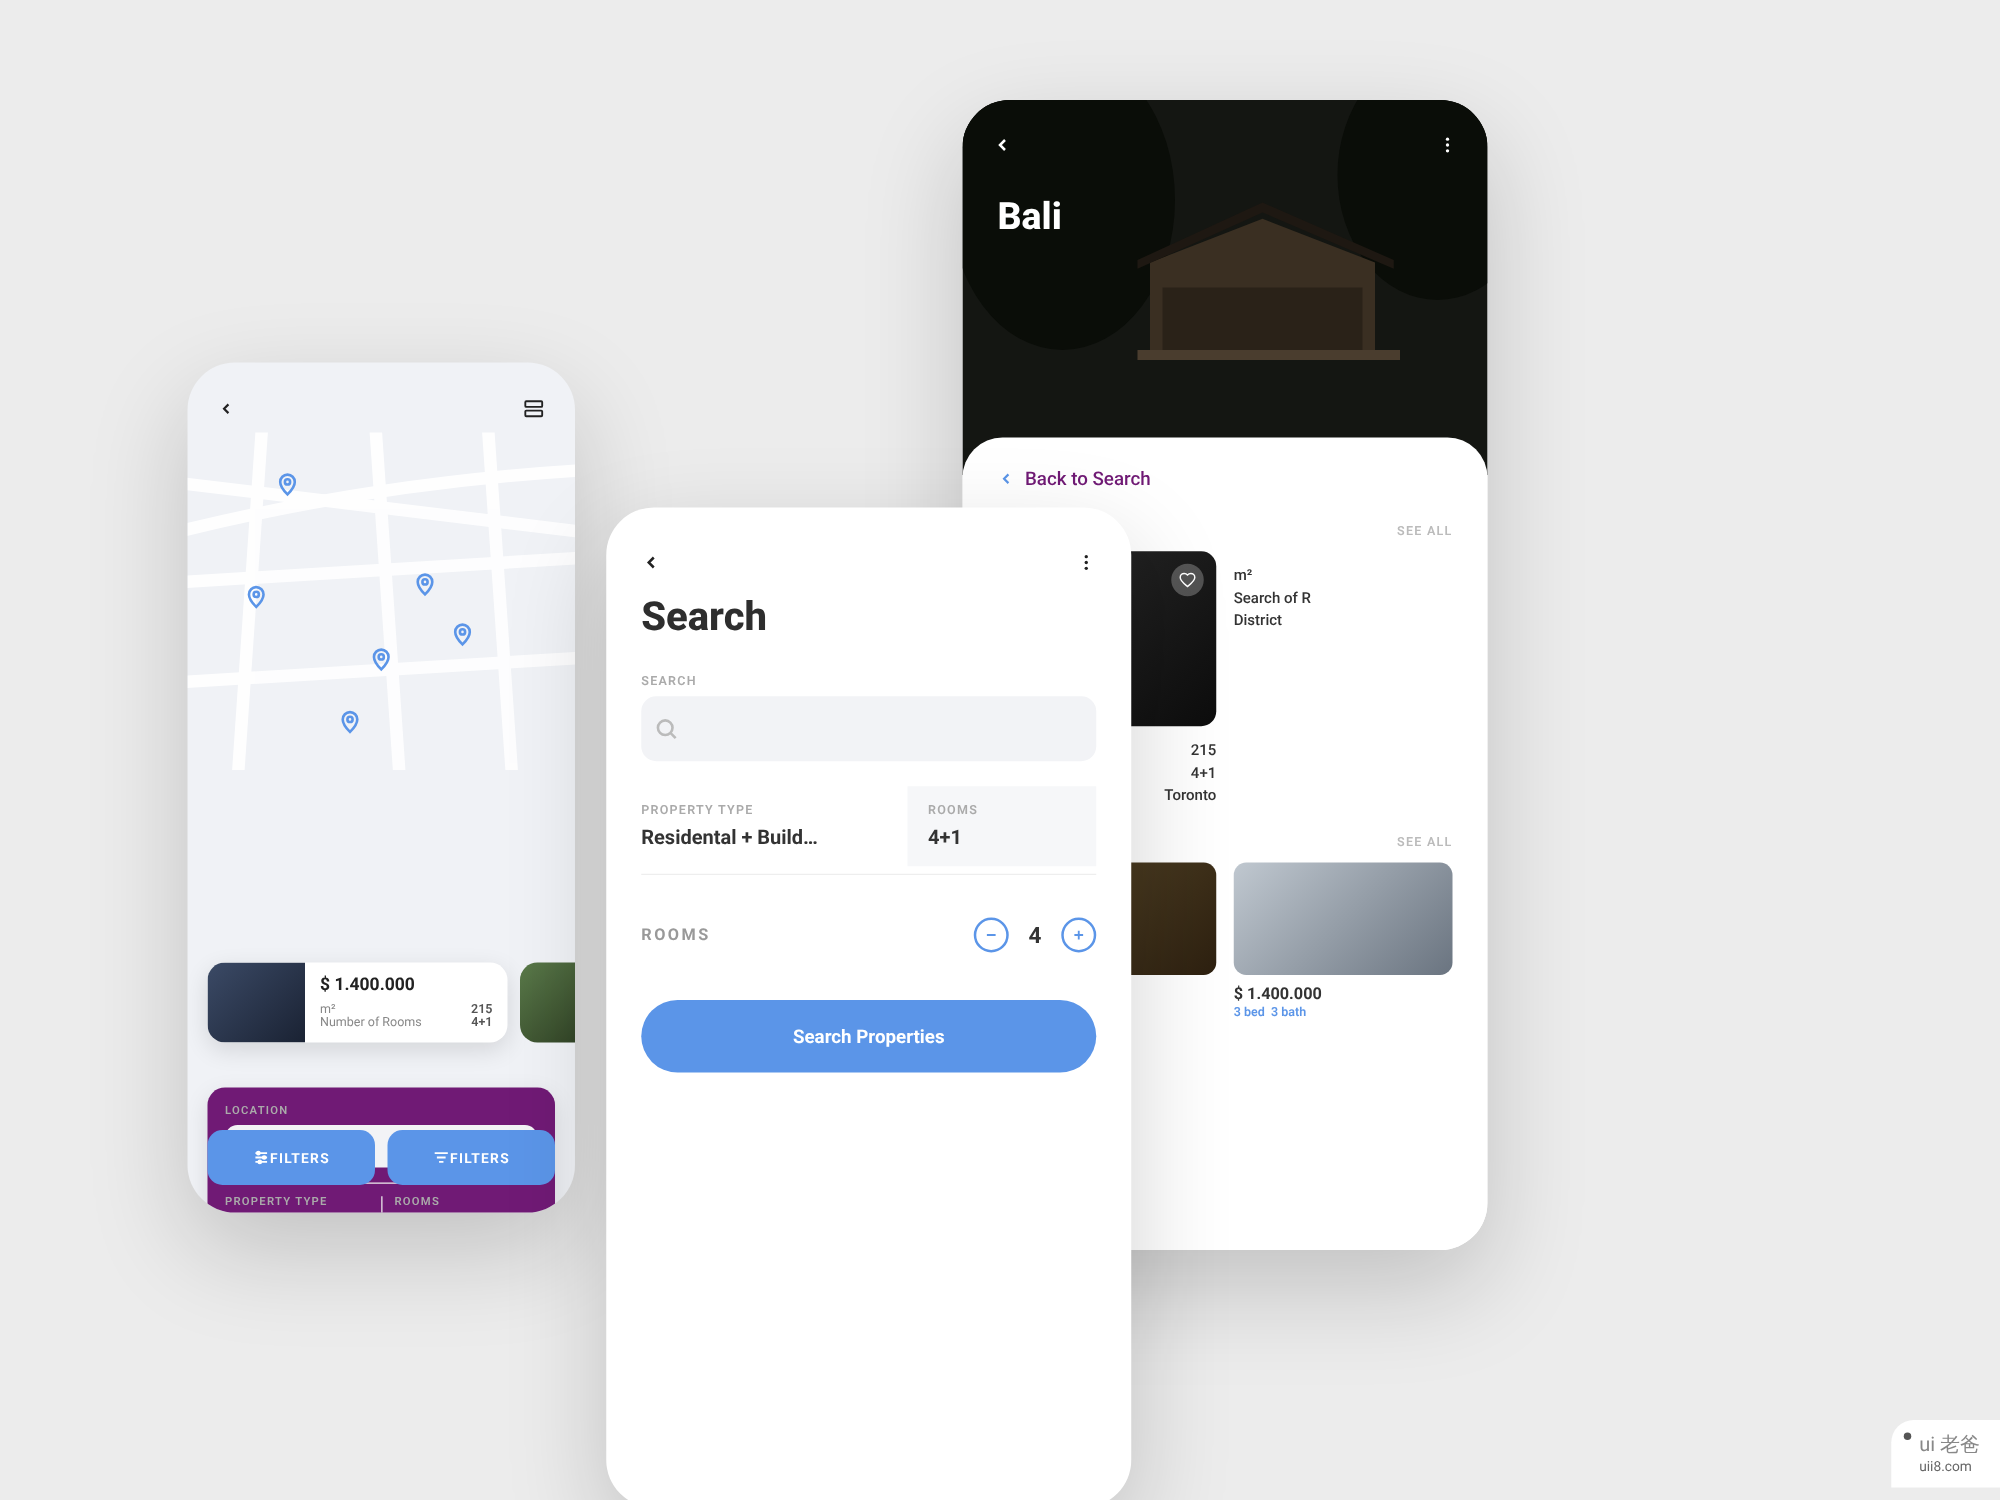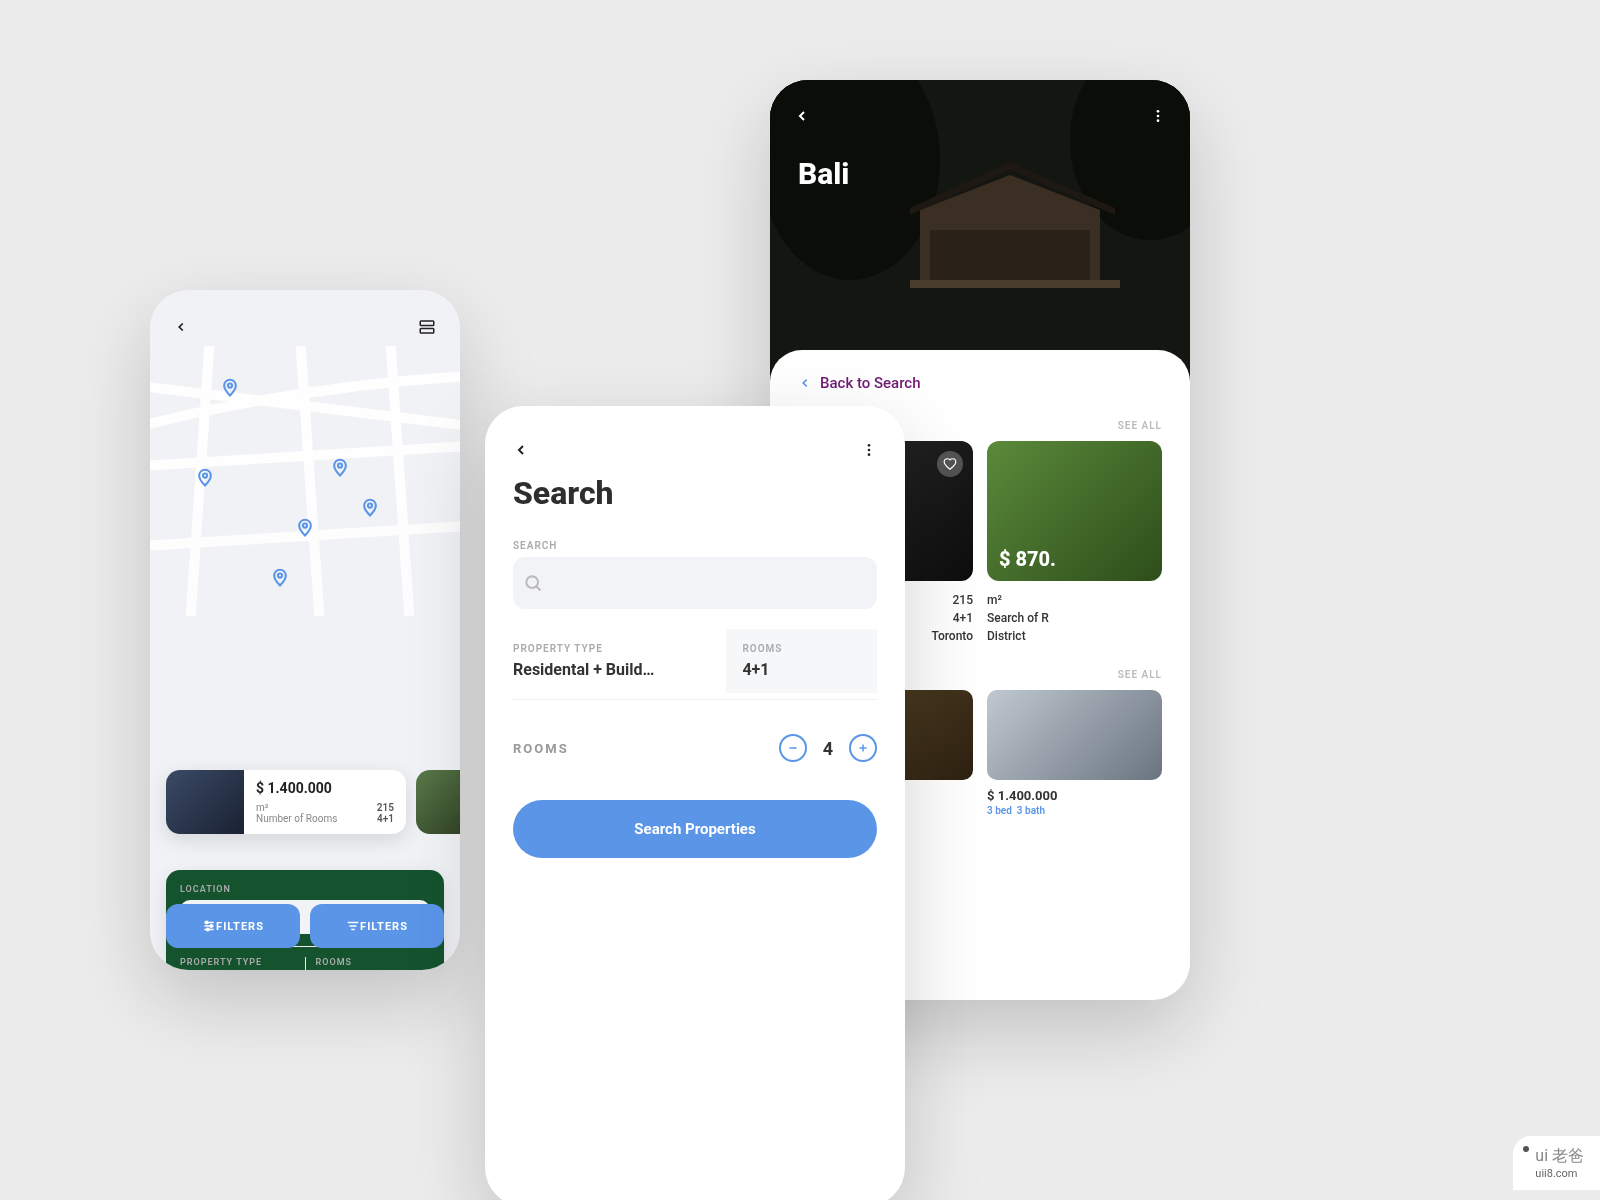--- a/index.html
+++ b/index.html
@@ -16,21 +16,21 @@
 .pin { position:absolute; width:20px; height:20px; }
 .p1 .card-strip { position:absolute; left:16px; right:0; top:480px; display:flex; gap:10px; }
 .prop-card { background:#fff; border-radius:14px; box-shadow:0 6px 20px rgba(0,0,0,0.12); display:flex; overflow:hidden; min-width:240px; }
 .prop-card .thumb { width:78px; background:linear-gradient(135deg,#3b4a66,#1a2233); }
 .prop-card .info { padding:10px 12px; flex:1; }
 .prop-card .price { font-weight:700; font-size:14px; color:#222; margin-bottom:6px; }
 .prop-card .row { display:flex; justify-content:space-between; font-size:10px; color:#888; }
 .prop-card .row .val { color:#555; font-weight:600; }
 .peek { width:60px; border-radius:14px; background:linear-gradient(135deg,#5a7a4a,#2d3d22); flex-shrink:0; }
 
-.p1 .filter-panel { position:absolute; left:16px; right:16px; top:580px; background:#14532d; border-radius:14px; box-shadow:0 6px 20px rgba(0,0,0,0.1); padding:14px; }
+.p1 .filter-panel { position:absolute; left:16px; right:16px; top:580px; background:#701a75; border-radius:14px; box-shadow:0 6px 20px rgba(0,0,0,0.1); padding:14px; }
 .label-sm { font-size:9px; letter-spacing:1px; color:#aaa; font-weight:600; margin-bottom:6px; }
 .searchbox { background:#f2f3f6; border-radius:10px; height:34px; display:flex; align-items:center; padding:0 10px; }
 .filter-row { display:flex; margin-top:12px; border-top:1px solid #eee; padding-top:10px; }
 .filter-col { flex:1; }
 .filter-col:first-child { border-right:1px solid #eee; padding-right:10px; }
 .filter-col:last-child { padding-left:10px; }
 
 .p1 .btn-row { position:absolute; left:16px; right:16px; bottom:22px; display:flex; gap:10px; }
 .btn-blue { flex:1; background:#5b95e8; color:#fff; border-radius:12px; height:44px; display:flex; align-items:center; justify-content:center; gap:0; font-size:11px; font-weight:700; letter-spacing:1px; }
 
@@ -271,23 +271,20 @@
               <span></span>
               <span class="k">4+1</span>
             </div>
           <div class="drow">
               <span></span>
               <span class="k">Toronto</span>
             </div>
         </div>
       </div>
       <div class="bigcard">
-        <div class="img green">
-          <div class="price">$ 870.</div>
-        </div>
         <div class="details">
           <div class="drow">
               <span class="k">m²</span>
             </div>
           <div class="drow">
               <span class="k">Search of R</span>
             </div>
           <div class="drow">
               <span class="k">District</span>
             </div>

